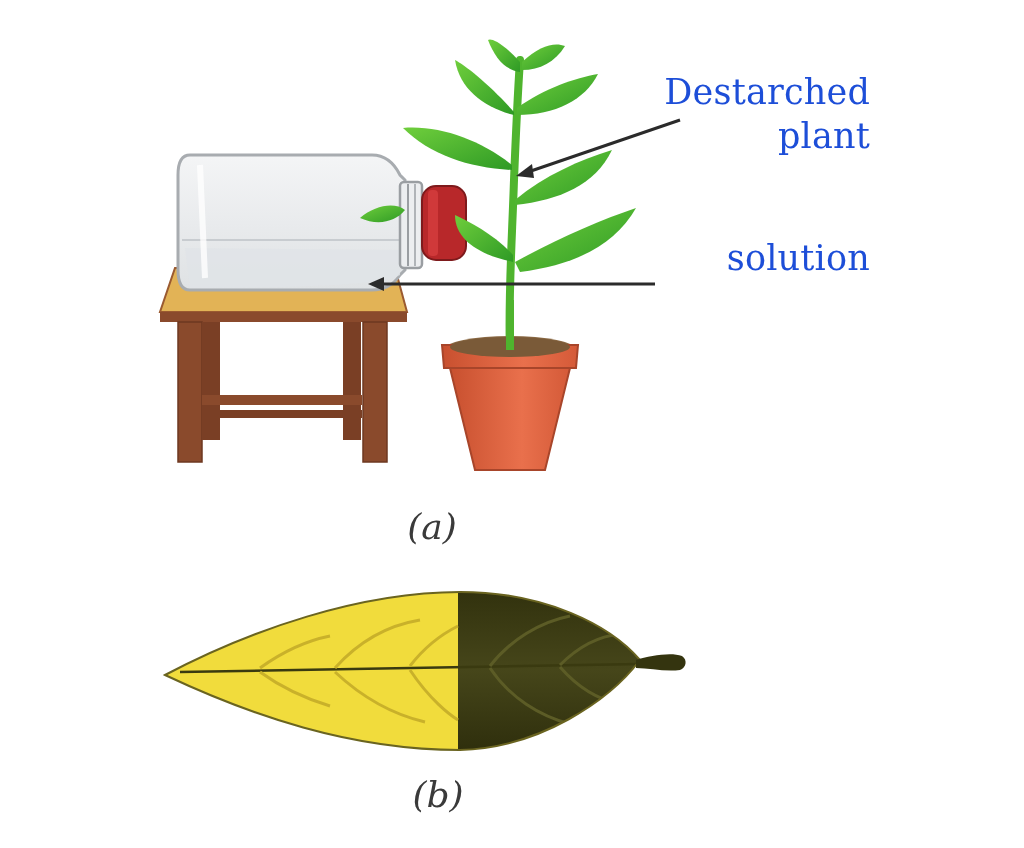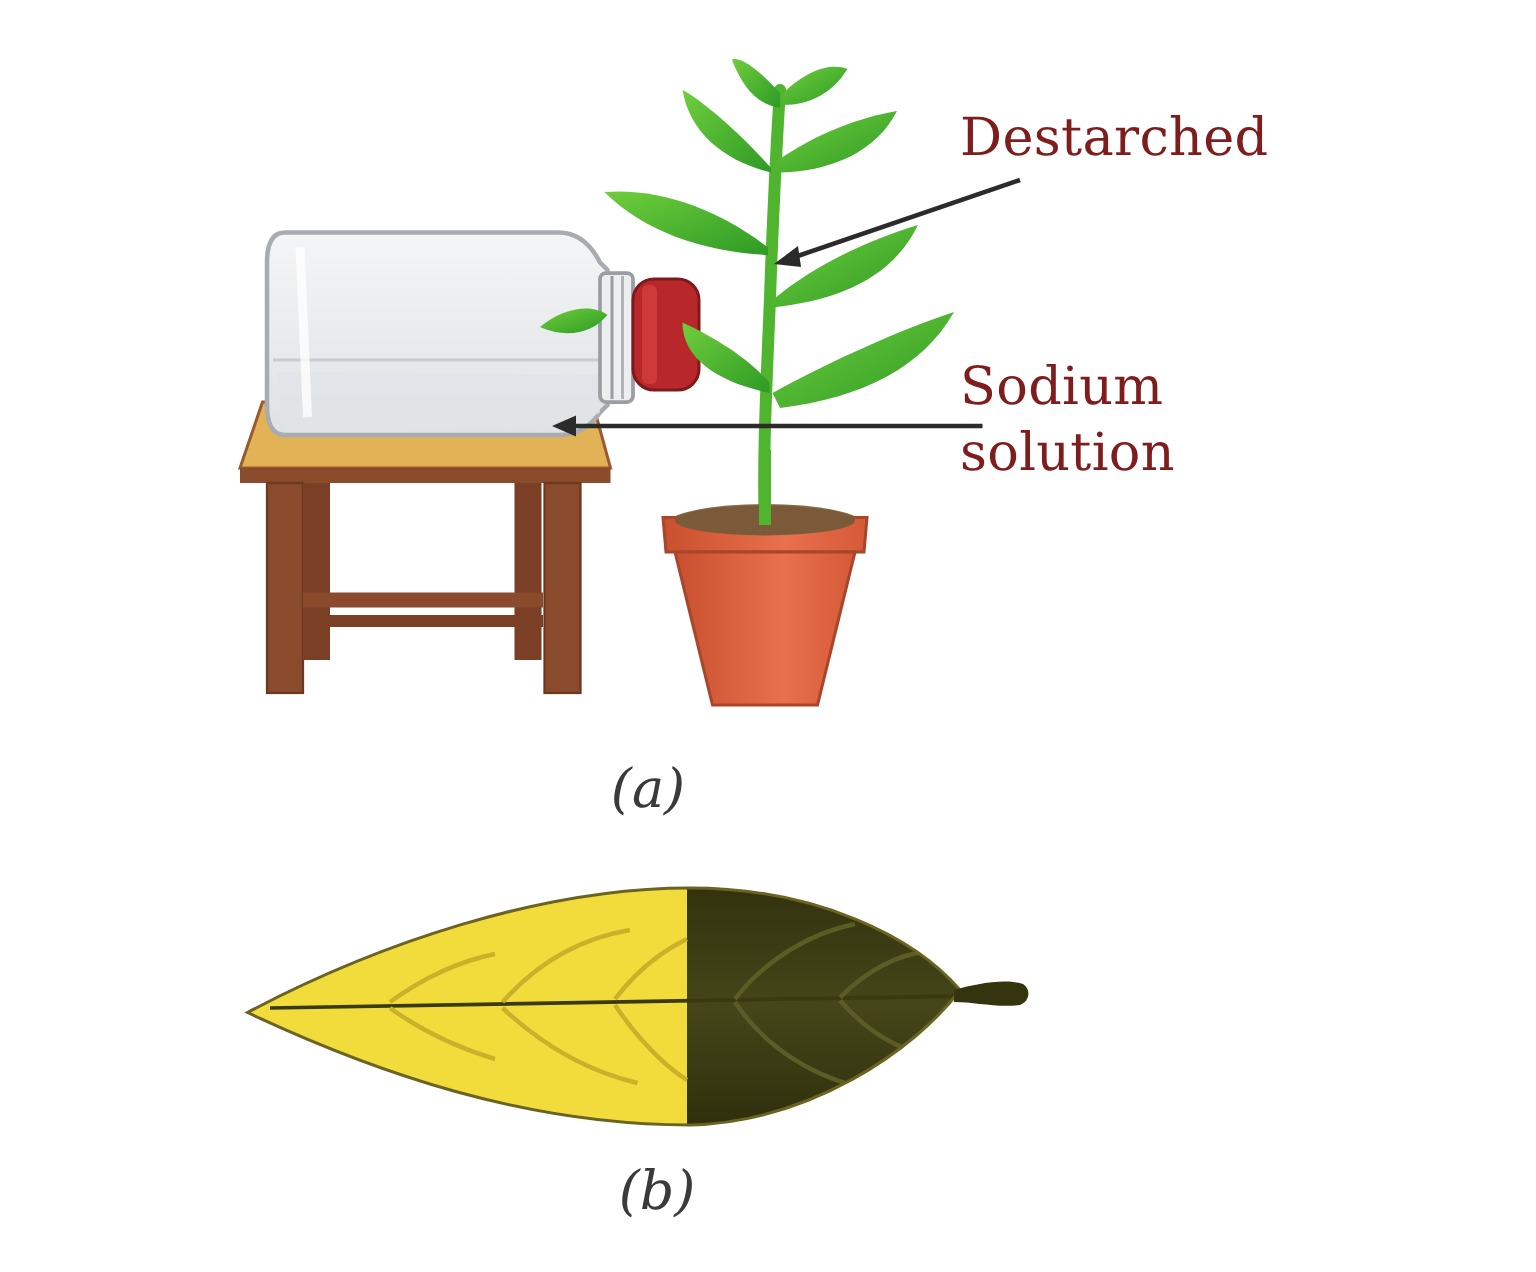--- a/index.html
+++ b/index.html
@@ -1,21 +1,21 @@
 <!DOCTYPE html>
 <html><head>
 <meta charset="utf-8">
 <style>
   html, body { margin: 0; padding: 0; background: #ffffff; }
   body { width: 1024px; height: 848px; position: relative; overflow: hidden;
          font-family: "DejaVu Serif", "Liberation Serif", serif; }
   .figure { position: absolute; left: 0; top: 0; width: 1024px; height: 848px; }
   svg.art { position: absolute; left: 0; top: 0; }
-  .label { position: absolute; color: #7f1d1d; font-size: 35px; line-height: 44px;
-           text-align: left; font-weight: normal; letter-spacing: 0.2px; }
+  .label { position: absolute; color: #1d4ed8; font-size: 35px; line-height: 44px;
+           text-align: right; font-weight: normal; letter-spacing: 0.2px; }
   .caption { position: absolute; color: #3a3a3a; font-size: 36px; font-style: italic;
              text-align: center; width: 120px; }
 </style>
 </head>
 <body>
 
 <div class="figure">
 
   <svg class="art" width="1024" height="848" viewBox="0 0 1024 848">
     <defs>
@@ -120,23 +120,23 @@
         <path d="M560 667 C 580 690, 600 700, 620 704" stroke="#5c5c26" stroke-width="3" fill="none"></path>
       </g>
       <path d="M165 675 C 250 630, 360 592, 460 592 C 545 592, 610 625, 640 660 C 610 700, 540 748, 460 750 C 350 750, 250 715, 165 675 Z" fill="none" stroke="#6a6420" stroke-width="2"></path>
 
       <path d="M636 660 C 650 656, 670 652, 682 656 C 688 660, 686 668, 680 670 C 665 672, 650 668, 636 668 Z" fill="#34340f"></path>
     </g>
   </svg>
 
   <div class="label" style="left:640px; top:70px; width:230px;">
     <div>Destarched</div>
+    <div>plant</div>
   </div>
 
   <div class="label" style="left:640px; top:236px; width:230px;">
-    <div>Sodium</div>
     <div>solution</div>
   </div>
 
   <div class="caption" style="left:372px; top:506px;">(a)</div>
   <div class="caption" style="left:378px; top:774px;">(b)</div>
 
 </div>
 
 </body></html>

